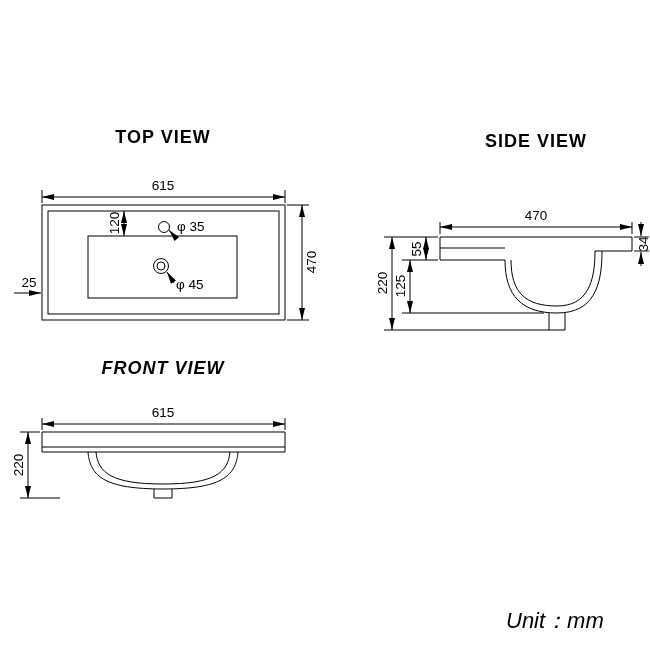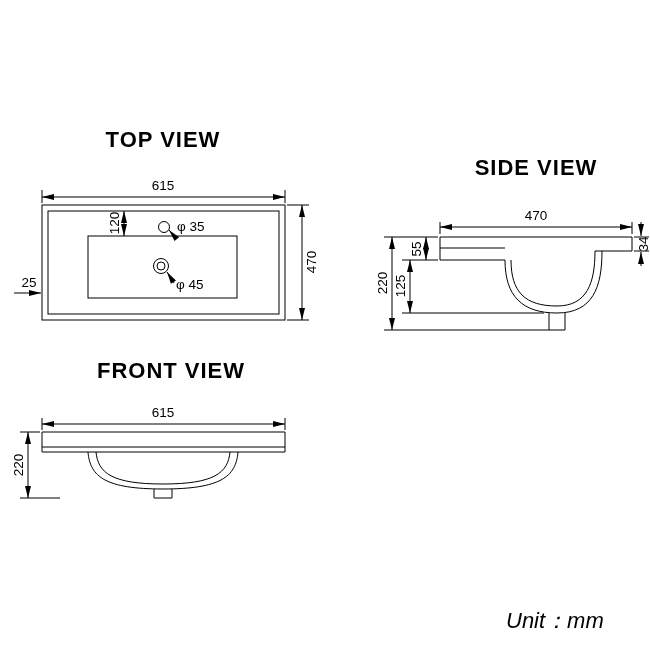--- a/index.html
+++ b/index.html
@@ -4,31 +4,31 @@
 <style>
   * { margin:0; padding:0; box-sizing:border-box; }
   html, body { width:650px; height:650px; background:#ffffff; overflow:hidden; }
   body { position:relative; font-family:"Liberation Sans", sans-serif; color:#000; }
   svg.drawing { position:absolute; left:0; top:0; }
   svg.drawing line, svg.drawing path, svg.drawing rect, svg.drawing circle {
     stroke:#000; stroke-width:1; fill:none;
   }
   svg.drawing marker path { fill:#000; stroke:none; }
   svg.drawing text { font:13.5px "Liberation Sans", sans-serif; fill:#000; stroke:none; }
-  .view-title { position:absolute; text-align:center; font-size:22px; font-weight:700; letter-spacing:1px; }
+  .view-title { position:absolute; text-align:center; font-size:18px; font-weight:700; letter-spacing:1px; }
   .unit-label { position:absolute; font-size:22px; font-weight:400; }
 </style>
 </head>
 <body>
 
 <div class="view-title" style="left:85px; top:127px; width:156px;">TOP VIEW</div>
 
-<div class="view-title" style="left:460px; top:131px; width:152px;margin-top:24px;">SIDE VIEW</div>
+<div class="view-title" style="left:460px; top:131px; width:152px;">SIDE VIEW</div>
 
-<div class="view-title" style="left:93px; top:358px; width:156px;">FRONT VIEW</div>
+<div class="view-title" style="left:85px; top:358px; width:156px;font-style:italic;">FRONT VIEW</div>
 
 <div class="unit-label" style="left:506px; top:606px;font-style:italic;">Unit：mm</div>
 
 <svg class="drawing" width="650" height="650" viewBox="0 0 650 650">
   <defs>
     <marker id="aE" markerWidth="14" markerHeight="8" refX="13" refY="4" orient="auto" markerUnits="userSpaceOnUse">
       <path d="M1,1 L13,4 L1,7 Z"></path>
     </marker>
     <marker id="aS" markerWidth="14" markerHeight="8" refX="1" refY="4" orient="auto" markerUnits="userSpaceOnUse">
       <path d="M13,1 L1,4 L13,7 Z"></path>

